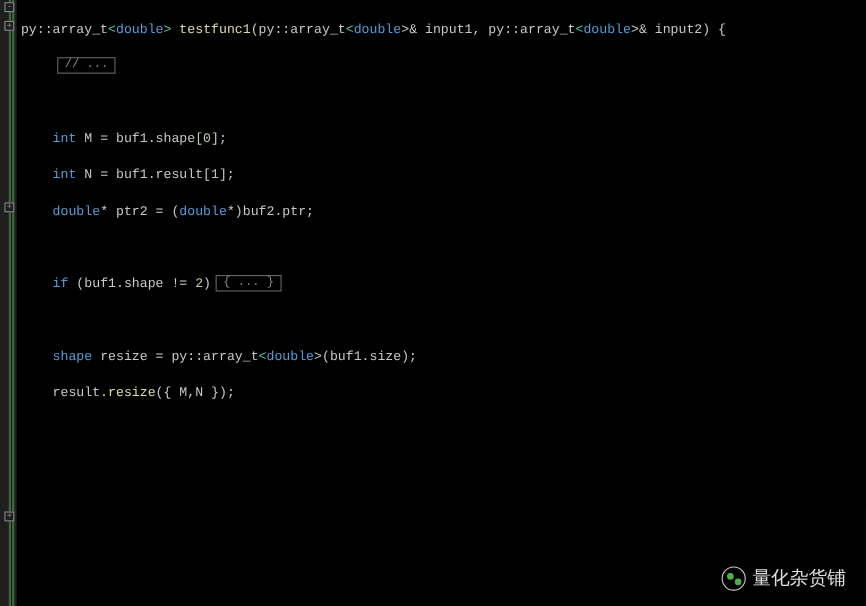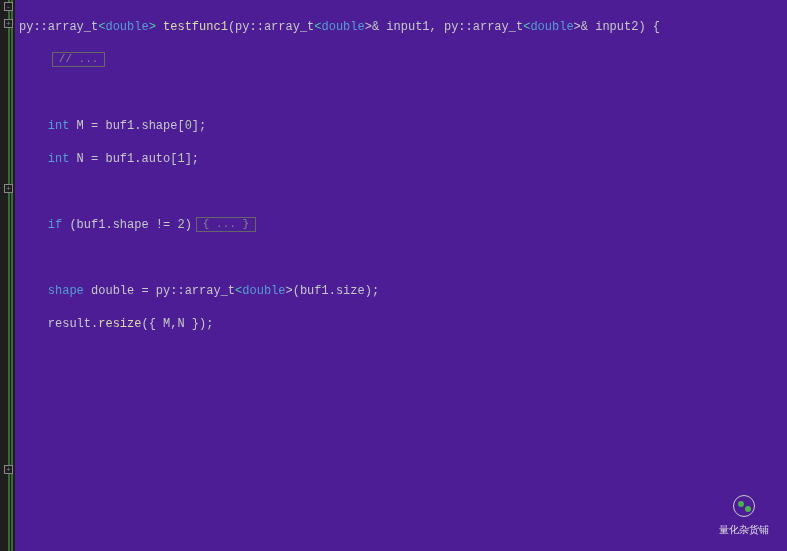--- a/index.html
+++ b/index.html
@@ -2,59 +2,60 @@
 <html><head>
 <meta charset="utf-8">
 <style>
 * { margin:0; padding:0; box-sizing:border-box; }
 body { background:#1e1e1e; width:787px; height:551px; overflow:hidden; position:relative; font-family:Consolas,'Courier New',monospace; font-size:12px; }
 .editor { display:flex; width:100%; height:100%; }
 .gutter { width:15px; background:#1e1e1e; flex-shrink:0; position:relative; }
 .fold-indicator { width:2px; height:100%; background:#3a6a3a; position:absolute; left:8px; top:0; }
 .fold-indicator2 { width:2px; height:100%; background:#3a6a3a; position:absolute; left:11px; top:0; }
 .fold-box { position:absolute; left:4px; width:9px; height:9px; border:1px solid #888; background:#1e1e1e; color:#888; font-size:8px; line-height:7px; text-align:center; cursor:pointer; }
-.code { flex:1; background:#4c1d95; color:#c8c8c8; padding:2px 0 0 4px; line-height:16.5px; white-space:pre; }
+.code { flex:1; background:#000000; color:#c8c8c8; padding:2px 0 0 4px; line-height:16.5px; white-space:pre; }
 .line { height:16.5px; }
 .collapsed-box { display:inline-block; border:1px solid #666; color:#888; padding:0 6px; margin-left:4px; font-size:11px; line-height:13px; height:15px; vertical-align:middle; }
 .t-type { color:#569cd6; }
 .t-ns { color:#c8c8c8; }
 .t-func { color:#dcdcaa; }
 .t-op { color:#c8c8c8; }
 .t-pun { color:#c8c8c8; }
 .t-gen { color:#4ec9b0; }
 .t-comment { color:#57a64a; }
 .t-kw { color:#569cd6; }
 .t-num { color:#b5cea8; }
 .t-ident { color:#c8c8c8; }
-.watermark { position:absolute; right:18px; bottom:14px; display:flex; align-items:center; gap:6px; color:#e0e0e0; font-family:"Microsoft YaHei",sans-serif; font-size:10px;flex-direction:column; }
+.watermark { position:absolute; right:18px; bottom:14px; display:flex; align-items:center; gap:6px; color:#e0e0e0; font-family:"Microsoft YaHei",sans-serif; font-size:17px; }
 .wm-icon { width:22px; height:22px; border-radius:50%; border:1.5px solid #ccc; position:relative; }
 .wm-dot { width:6px; height:6px; border-radius:50%; background:#4caf50; position:absolute; }
 </style>
 </head>
 <body>
 
 <div class="editor">
   <div class="gutter">
     <div class="fold-indicator"></div>
     <div class="fold-indicator2"></div>
     <div class="fold-box" style="top:2px">-</div>
     <div class="fold-box" style="top:19px">+</div>
     <div class="fold-box" style="top:184px">+</div>
     <div class="fold-box" style="top:465px">+</div>
   </div>
   <div class="code">
 <div class="line"><span class="t-ns">py</span><span class="t-op">::</span><span class="t-ident">array_t</span><span class="t-gen">&lt;</span><span class="t-type">double</span><span class="t-gen">&gt; </span><span class="t-func">testfunc1</span><span class="t-pun">(py</span><span class="t-op">::</span><span class="t-ident">array_t</span><span class="t-gen">&lt;</span><span class="t-type">double</span><span class="t-pun">&gt;&amp; input1, py</span><span class="t-op">::</span><span class="t-ident">array_t</span><span class="t-gen">&lt;</span><span class="t-type">double</span><span class="t-pun">&gt;&amp; input2) {</span></div>
 <div class="line">    <span class="collapsed-box">// ...</span></div>
 <div class="line"></div>
 <div class="line">    <span class="t-kw">int</span><span class="t-ident"> M = buf1.shape[</span><span class="t-num">0</span><span class="t-pun">];</span></div>
-<div class="line">    <span class="t-kw">int</span><span class="t-ident"> N = buf1.auto[</span><span class="t-num">1</span><span class="t-pun">];</span></div>
+<div class="line">    <span class="t-kw">int</span><span class="t-ident"> N = buf1.result[</span><span class="t-num">1</span><span class="t-pun">];</span></div>
+<div class="line">    <span class="t-kw">double</span><span class="t-ident">* ptr2 = (</span><span class="t-kw">double</span><span class="t-pun">*)buf2.ptr;</span></div>
 <div class="line"></div>
 <div class="line">    <span class="t-kw">if</span><span class="t-ident"> (buf1.shape != </span><span class="t-num">2</span><span class="t-pun">)</span><span class="collapsed-box">{ ... }</span></div>
 <div class="line"></div>
-<div class="line">    <span class="t-kw">shape</span><span class="t-ident"> double = py</span><span class="t-op">::</span><span class="t-ident">array_t</span><span class="t-gen">&lt;</span><span class="t-type">double</span><span class="t-pun">&gt;(buf1.size);</span></div>
+<div class="line">    <span class="t-kw">shape</span><span class="t-ident"> resize = py</span><span class="t-op">::</span><span class="t-ident">array_t</span><span class="t-gen">&lt;</span><span class="t-type">double</span><span class="t-pun">&gt;(buf1.size);</span></div>
 <div class="line">    <span class="t-ident">result.</span><span class="t-func">resize</span><span class="t-pun">({ M,N });</span></div>
 
 
 
 
 
 
 
 
 

